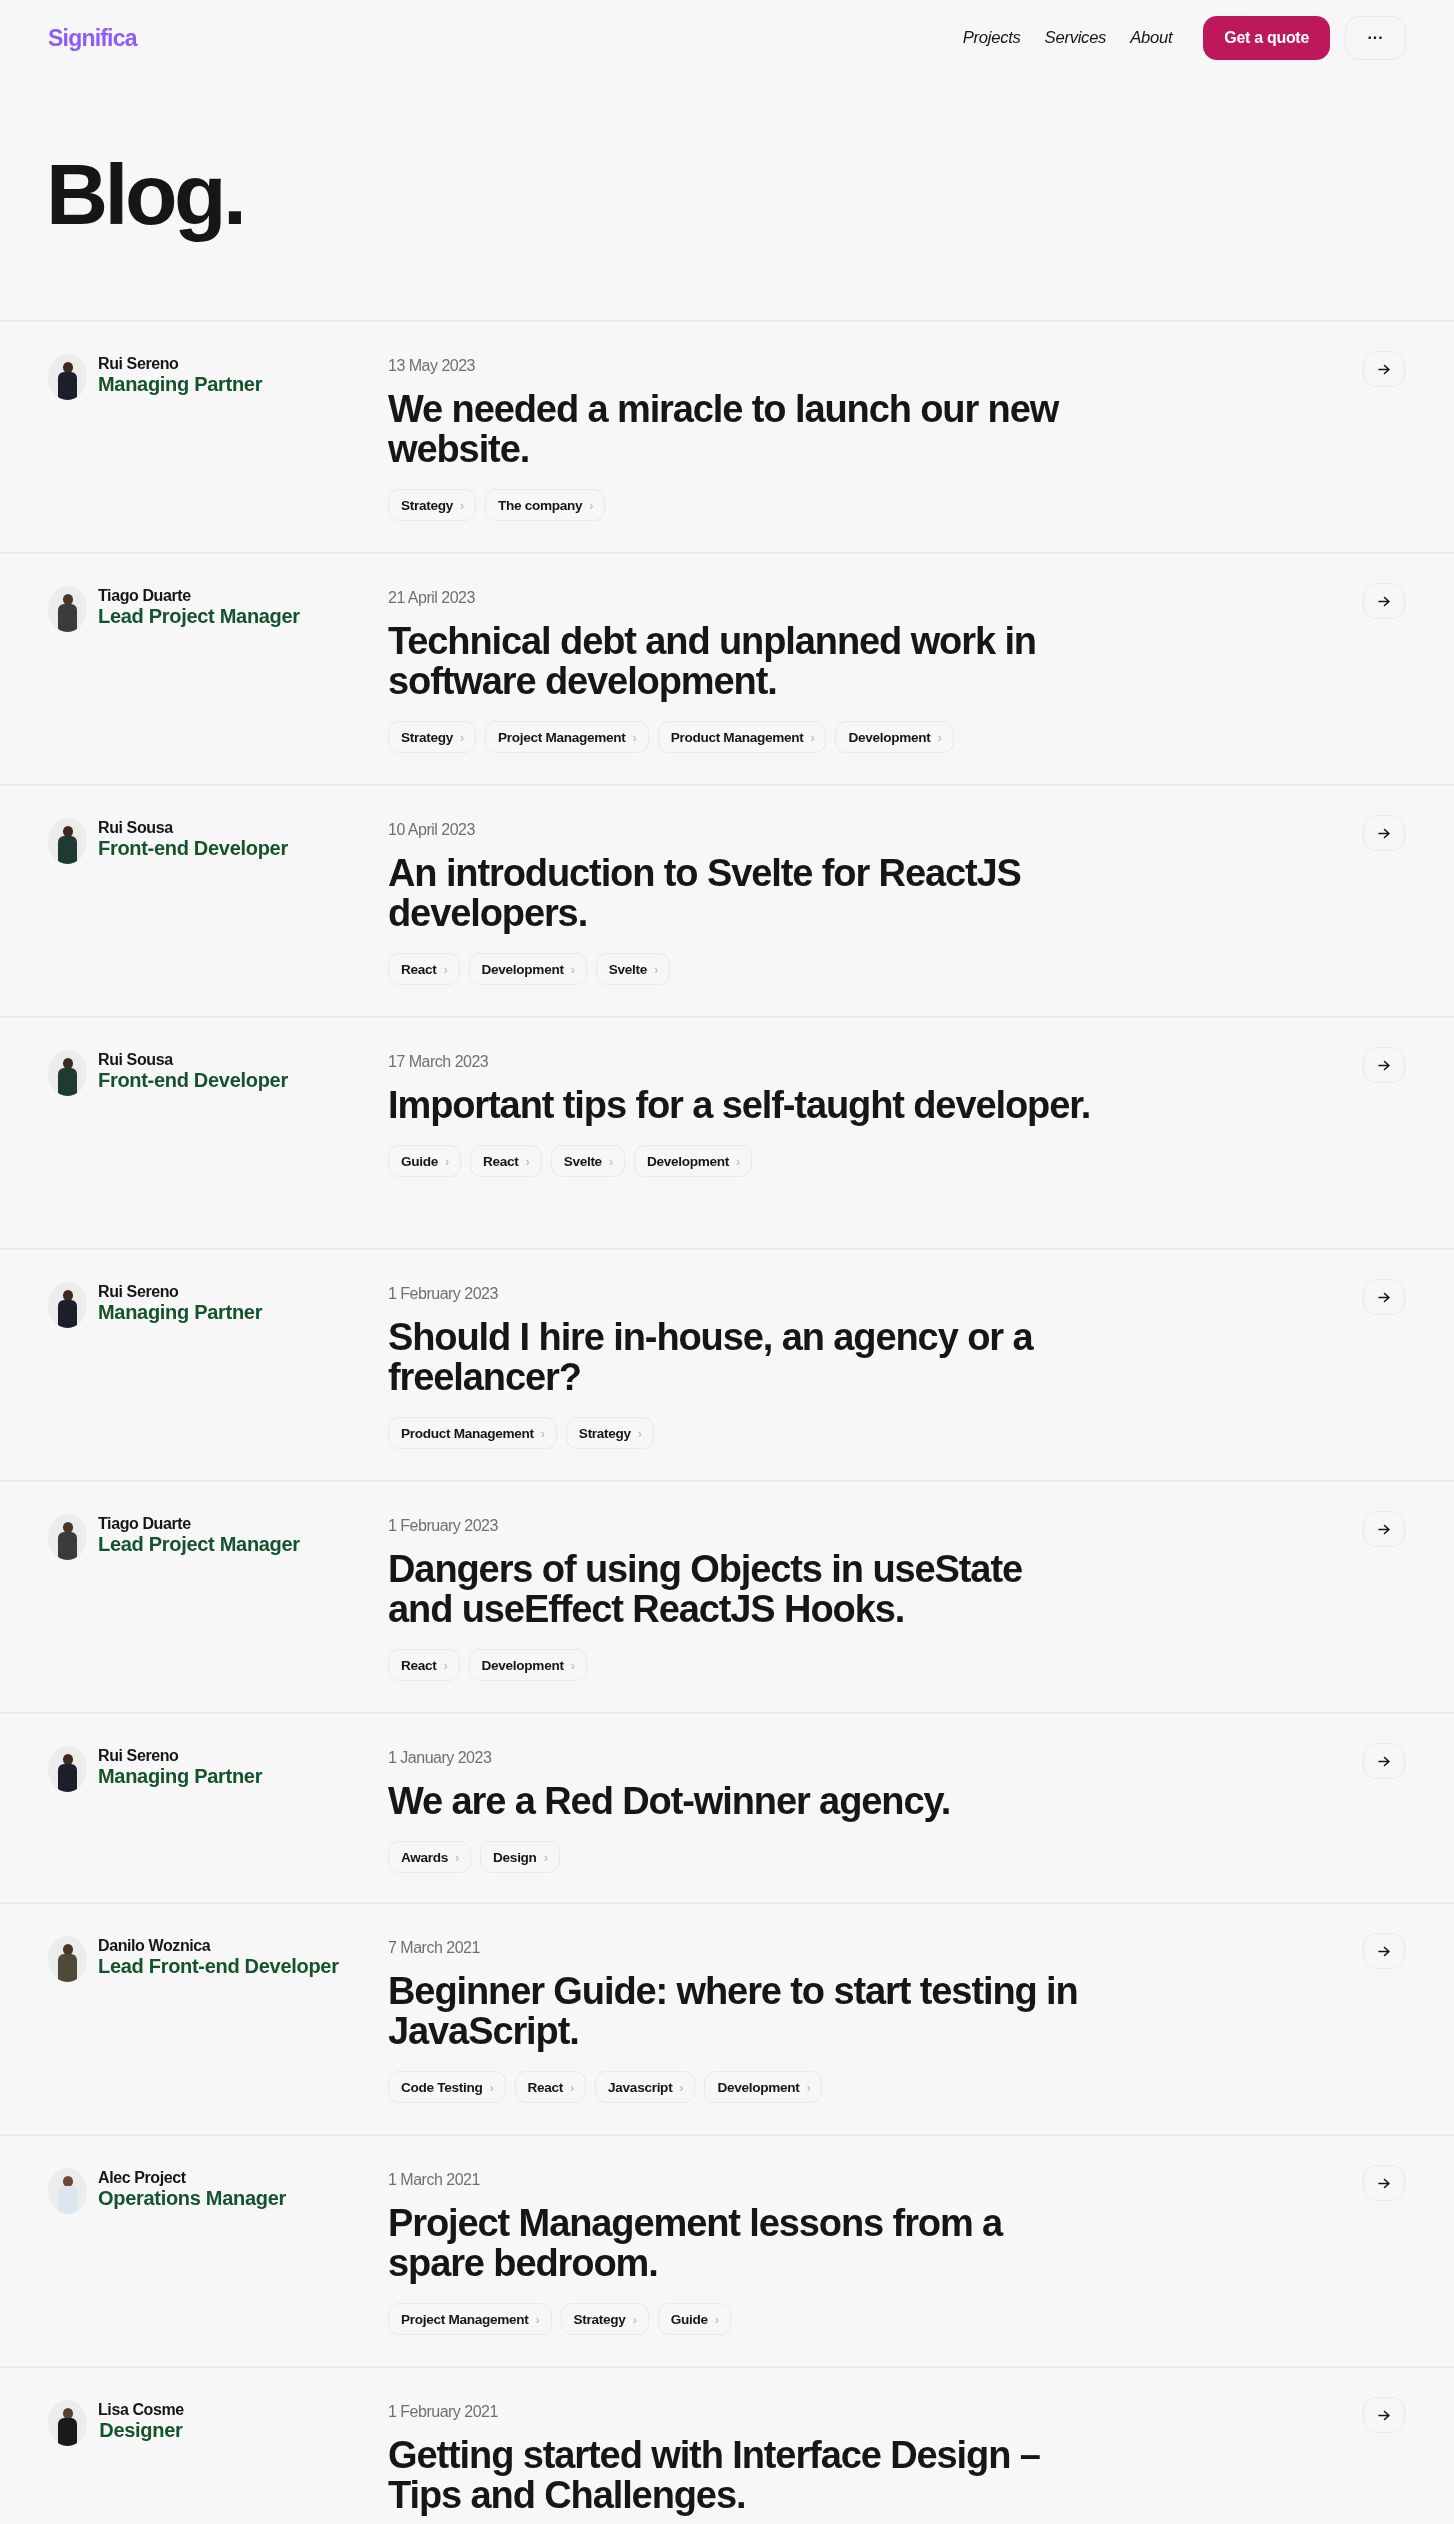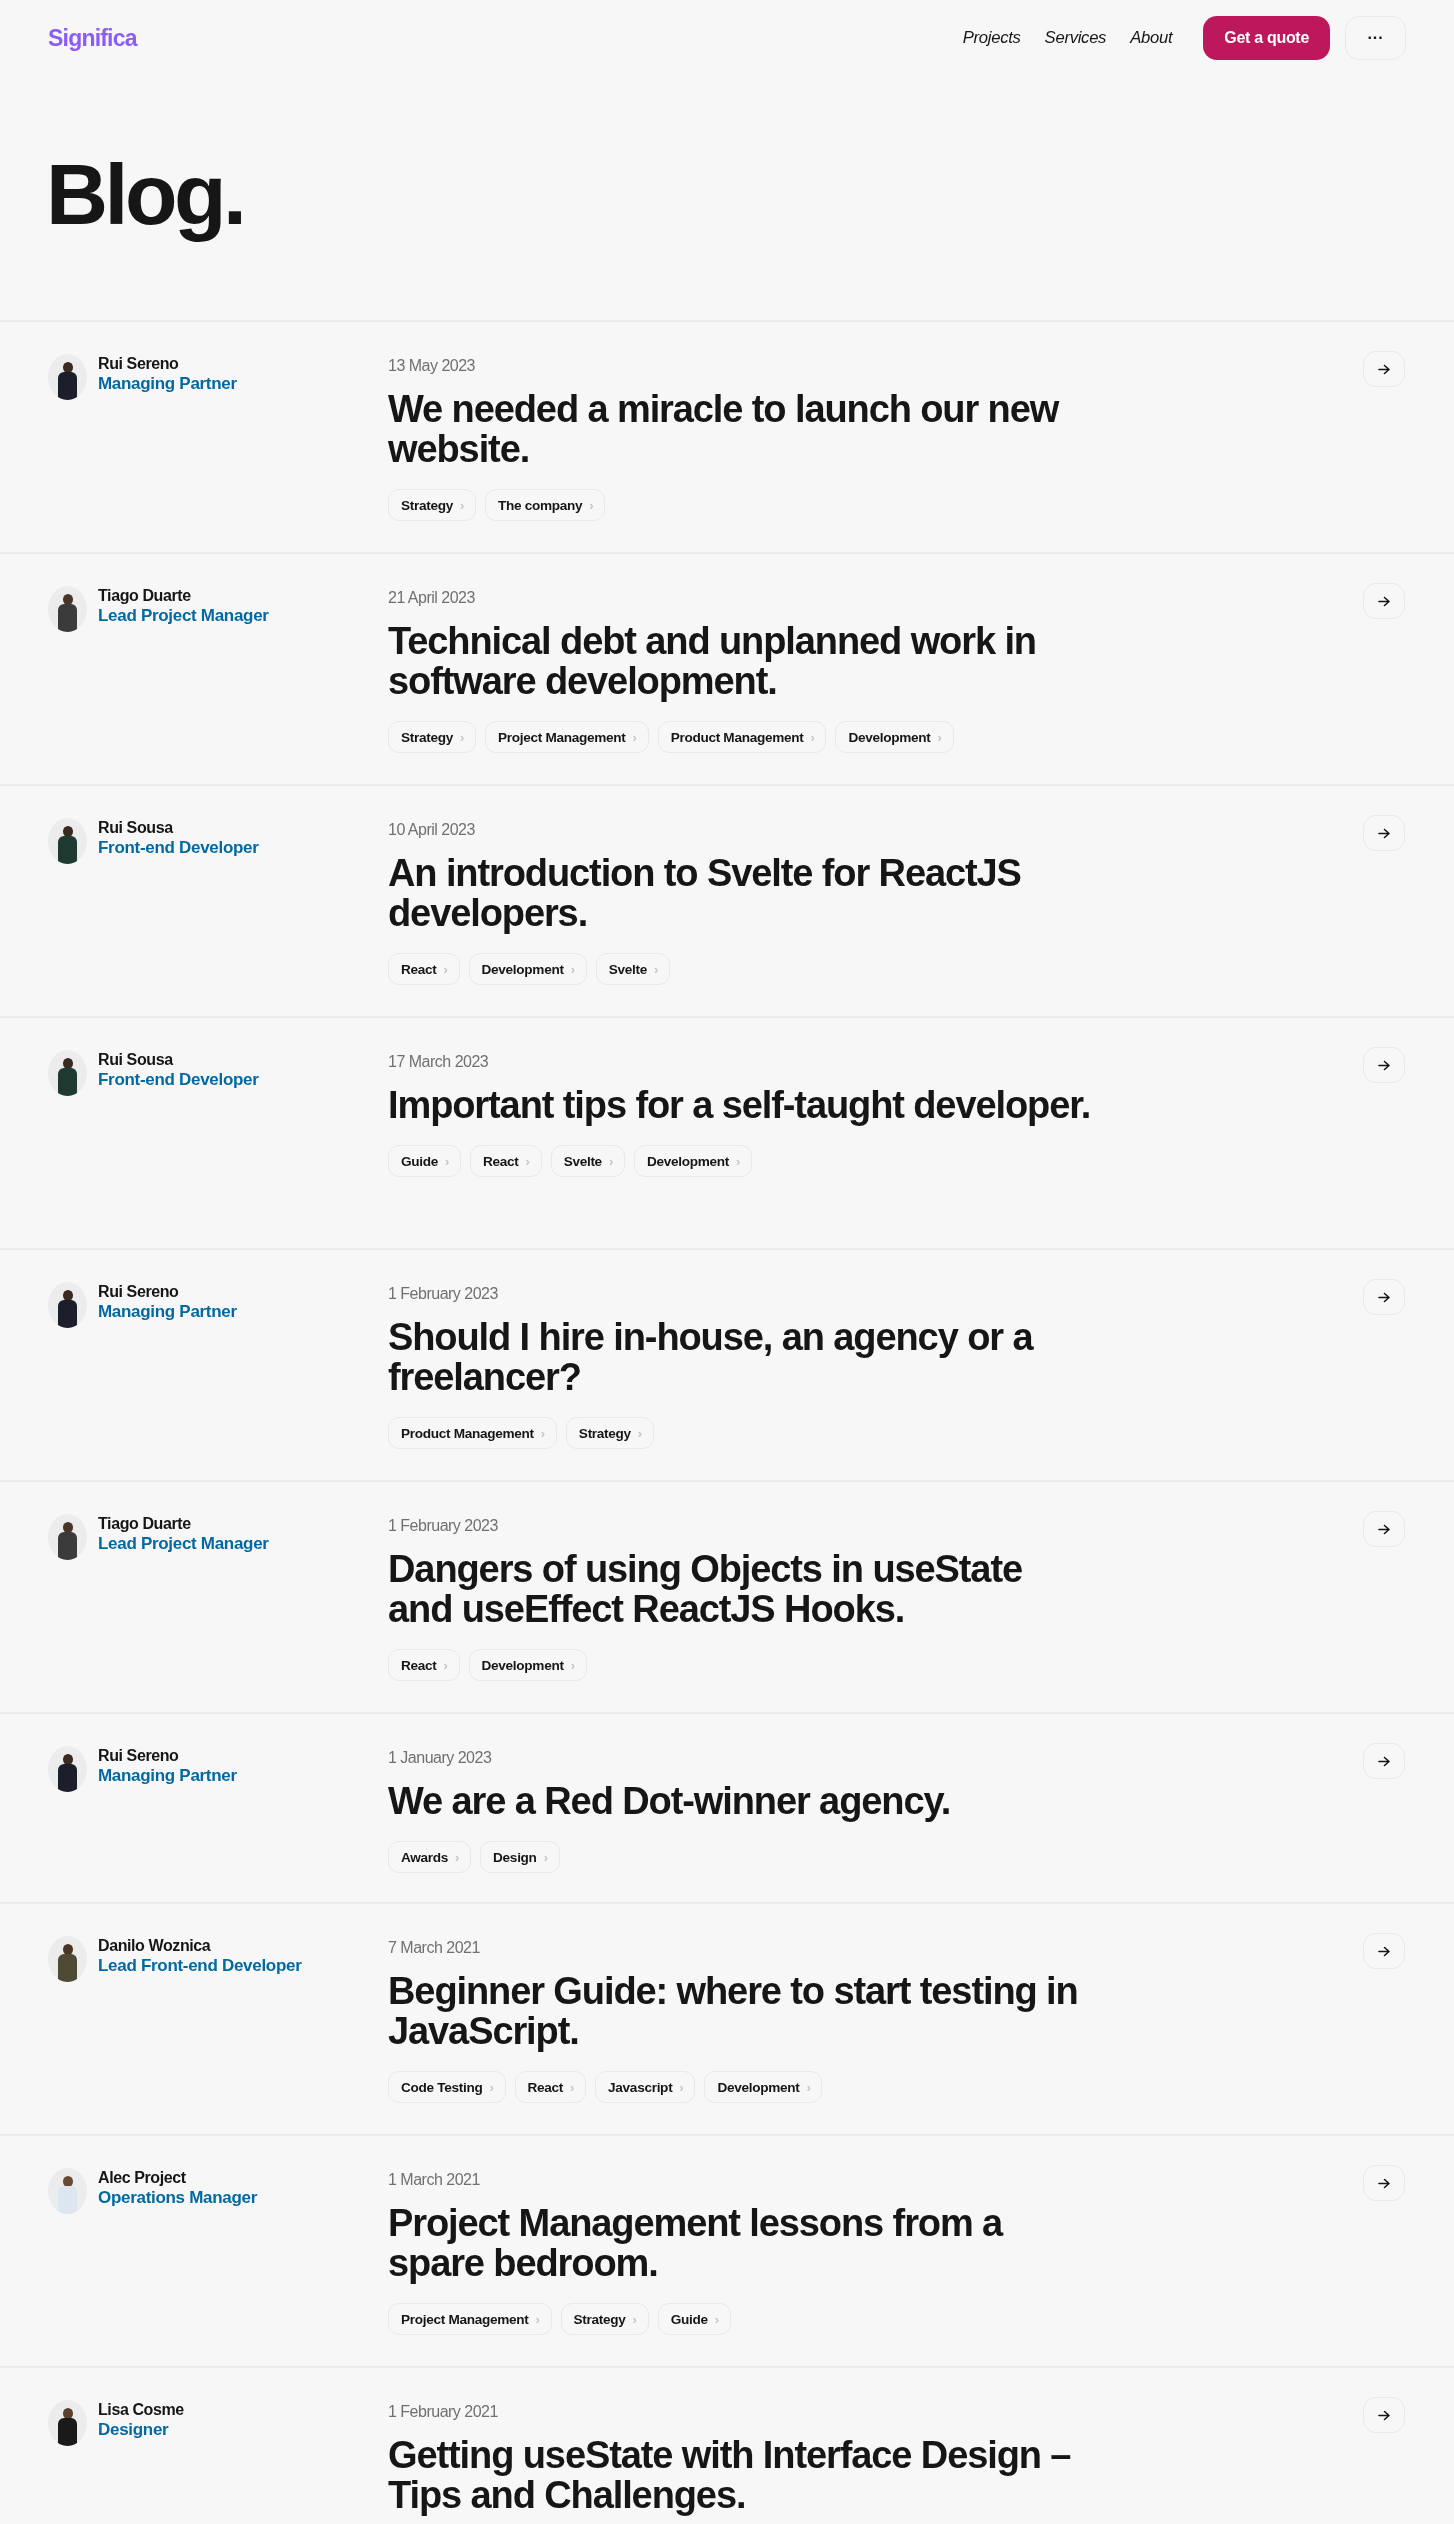--- a/index.html
+++ b/index.html
@@ -47,21 +47,21 @@
   .post.h1 { height: 190px; }
   .author { position: absolute; left: 48px; top: 32px; display: flex; align-items: flex-start; }
   .avatar {
     width: 39px; height: 46px; border-radius: 50%;
     background: #ececec; position: relative; overflow: hidden; margin-top: 0;
   }
   .avatar .head { position: absolute; left: 14.6px; top: 8px; width: 10px; height: 11px; border-radius: 50%; }
   .avatar .body { position: absolute; left: 10px; top: 18px; width: 19px; height: 30px; border-radius: 6px 6px 0 0; }
   .author-text { margin-left: 11px; }
   .author-name { font-size: 16px; font-weight: 700; letter-spacing: -0.4px; line-height: 20px; color: #161616; }
-  .author-role { font-size: 17px; font-weight: 700; letter-spacing: -0.3px; line-height: 20px; color: #0369a1; }
+  .author-role { font-size: 20px; font-weight: 700; letter-spacing: -0.3px; line-height: 20px; color: #14532d; text-align: center; }
   .content { position: absolute; left: 388px; top: 34px; width: 707px; }
   .date { font-size: 16px; font-weight: 400; color: #707070; letter-spacing: -0.5px; line-height: 20px; }
   .post-title {
     margin-top: 13px; font-size: 38px; font-weight: 700; letter-spacing: -1.1px;
     line-height: 40px; color: #161616; max-width: 707px;
   }
   .tags { display: flex; margin-top: 20px; }
   .tag {
     height: 32px; border: 1.5px solid #e9e9e9; border-radius: 11px;
     padding: 0 11px 0 12px; display: flex; align-items: center;
@@ -411,21 +411,21 @@
           <div class="head" style="background:#5a3e2e"></div>
           <div class="body" style="background:#1a1a1a"></div>
         </div>
         <div class="author-text">
           <div class="author-name">Lisa Cosme</div>
           <div class="author-role">Designer</div>
         </div>
       </div>
       <div class="content">
         <div class="date">1 February 2021</div>
-        <h2 class="post-title">Getting useState with Interface Design – Tips and Challenges.</h2>
+        <h2 class="post-title">Getting started with Interface Design – Tips and Challenges.</h2>
 
       </div>
       <a class="arrow-btn">
         <svg width="13" height="11" viewBox="0 0 26 22">
           <path d="M2 11 H22 M13 3 L22 11 L13 19" fill="none" stroke="#161616" stroke-width="3.2" stroke-linecap="round" stroke-linejoin="round"></path>
         </svg>
       </a>
     </article>
   </section>
 

